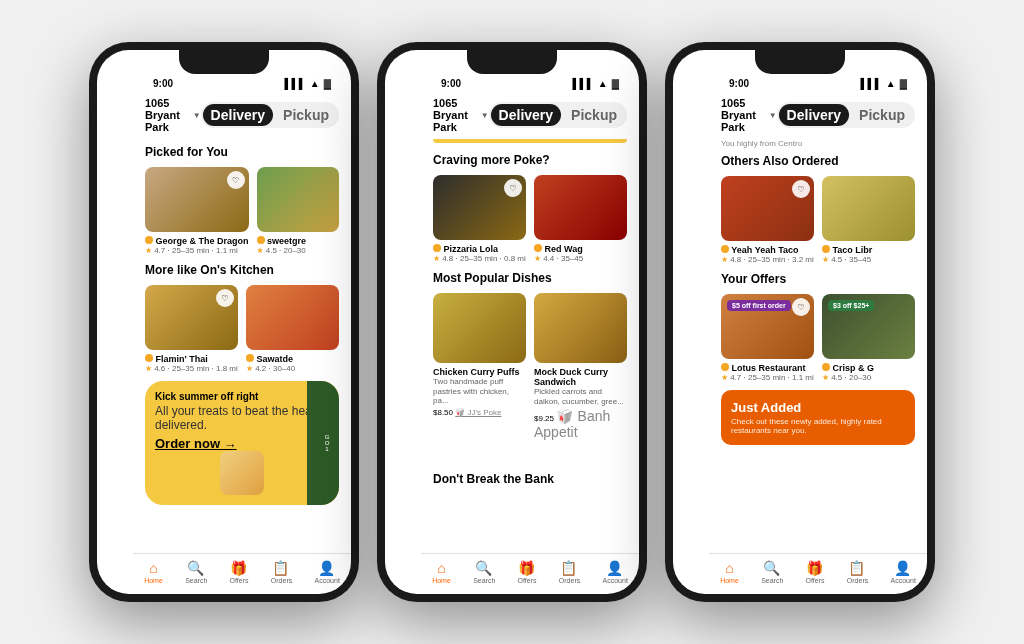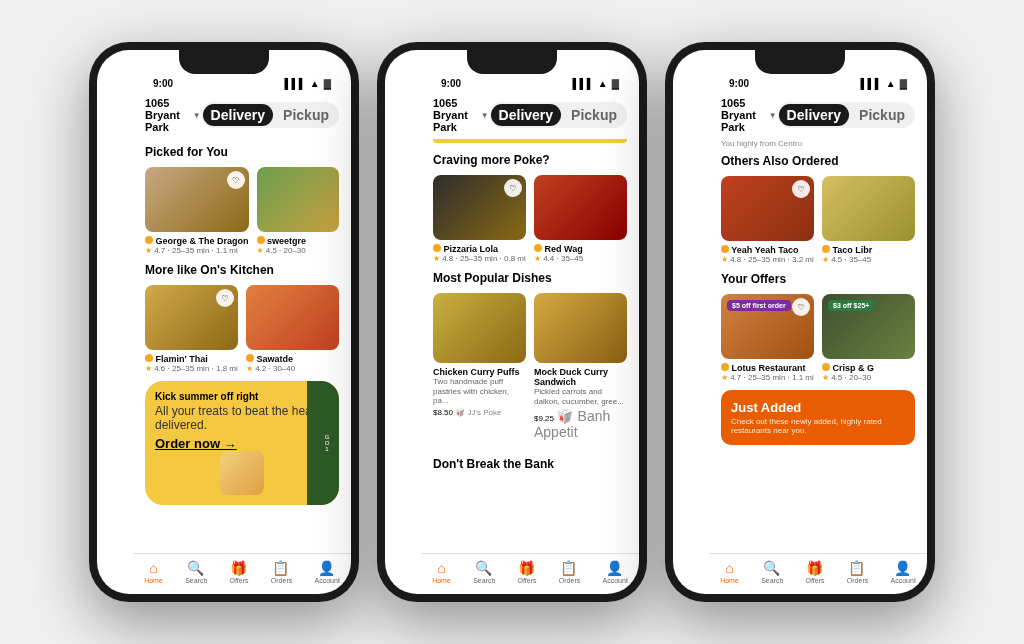--- a/index.html
+++ b/index.html
@@ -276,21 +276,21 @@
     .img-puffs { background: linear-gradient(135deg, #c8b040 0%, #8b6914 100%); }
     .img-mock { background: linear-gradient(135deg, #d4a840 0%, #8b6014 100%); }
     .img-taco { background: linear-gradient(135deg, #c04020 0%, #8b3010 100%); }
     .img-taco2 { background: linear-gradient(135deg, #d4c060 0%, #9b9030 100%); }
     .img-lotus { background: linear-gradient(135deg, #d08040 0%, #a05010 100%); }
     .img-crisp { background: linear-gradient(135deg, #3d5030 0%, #6b8040 100%); }
     .img-icecream { background: linear-gradient(135deg, #f0d080 0%, #e0a040 100%); }
 
     
     .dish-card {
-      margin-bottom: 9px;
+      margin-bottom: 24px;
     }
     .dish-image {
       width: 100%;
       height: 70px;
       border-radius: 8px;
       margin-bottom: 4px;
     }
     .dish-name {
       font-size: 9px;
       font-weight: 700;
@@ -554,21 +554,21 @@
           </div>
         </div>
         <div class="section-title">Most Popular Dishes</div>
         <div class="cards-grid">
           <div class="dish-card">
             <div class="dish-image img-puffs"></div>
             <div class="dish-name">Chicken Curry Puffs</div>
             <div class="dish-desc">Two handmade puff pastries with chicken, pa...</div>
             <div class="dish-price">
               <span>$8.50</span>
-              <span style="font-size:8px;color:#888;">🥡 JJ's Poke</span>
+              <span style="font-size:8px;color:#888;text-decoration:underline;">🥡 JJ's Poke</span>
             </div>
           </div>
           <div class="dish-card">
             <div class="dish-image img-mock"></div>
             <div class="dish-name">Mock Duck Curry Sandwich</div>
             <div class="dish-desc">Pickled carrots and daikon, cucumber, gree...</div>
             <div class="dish-price">
               <span>$9.25</span>
               <span style="font-size:14px;color:#888;">🥡 Banh Appetit</span>
             </div>

